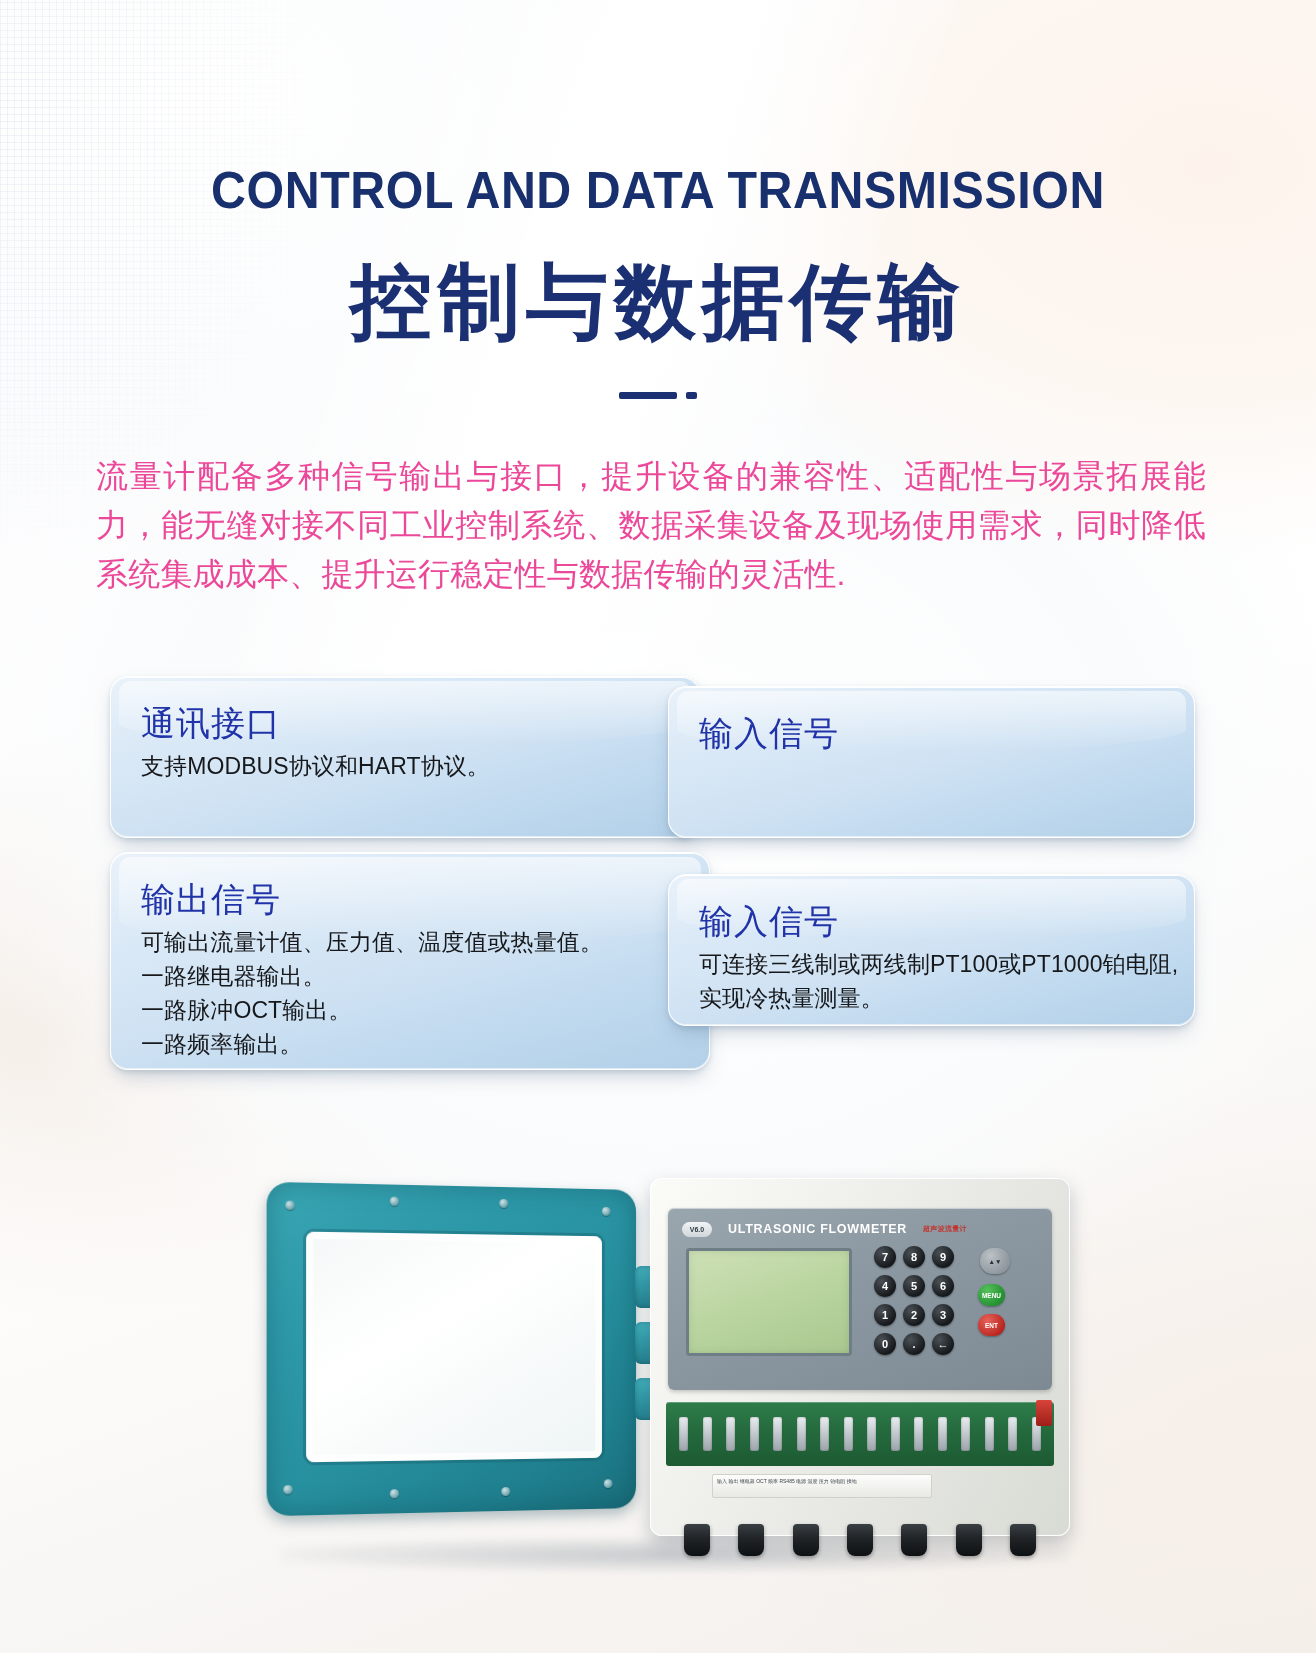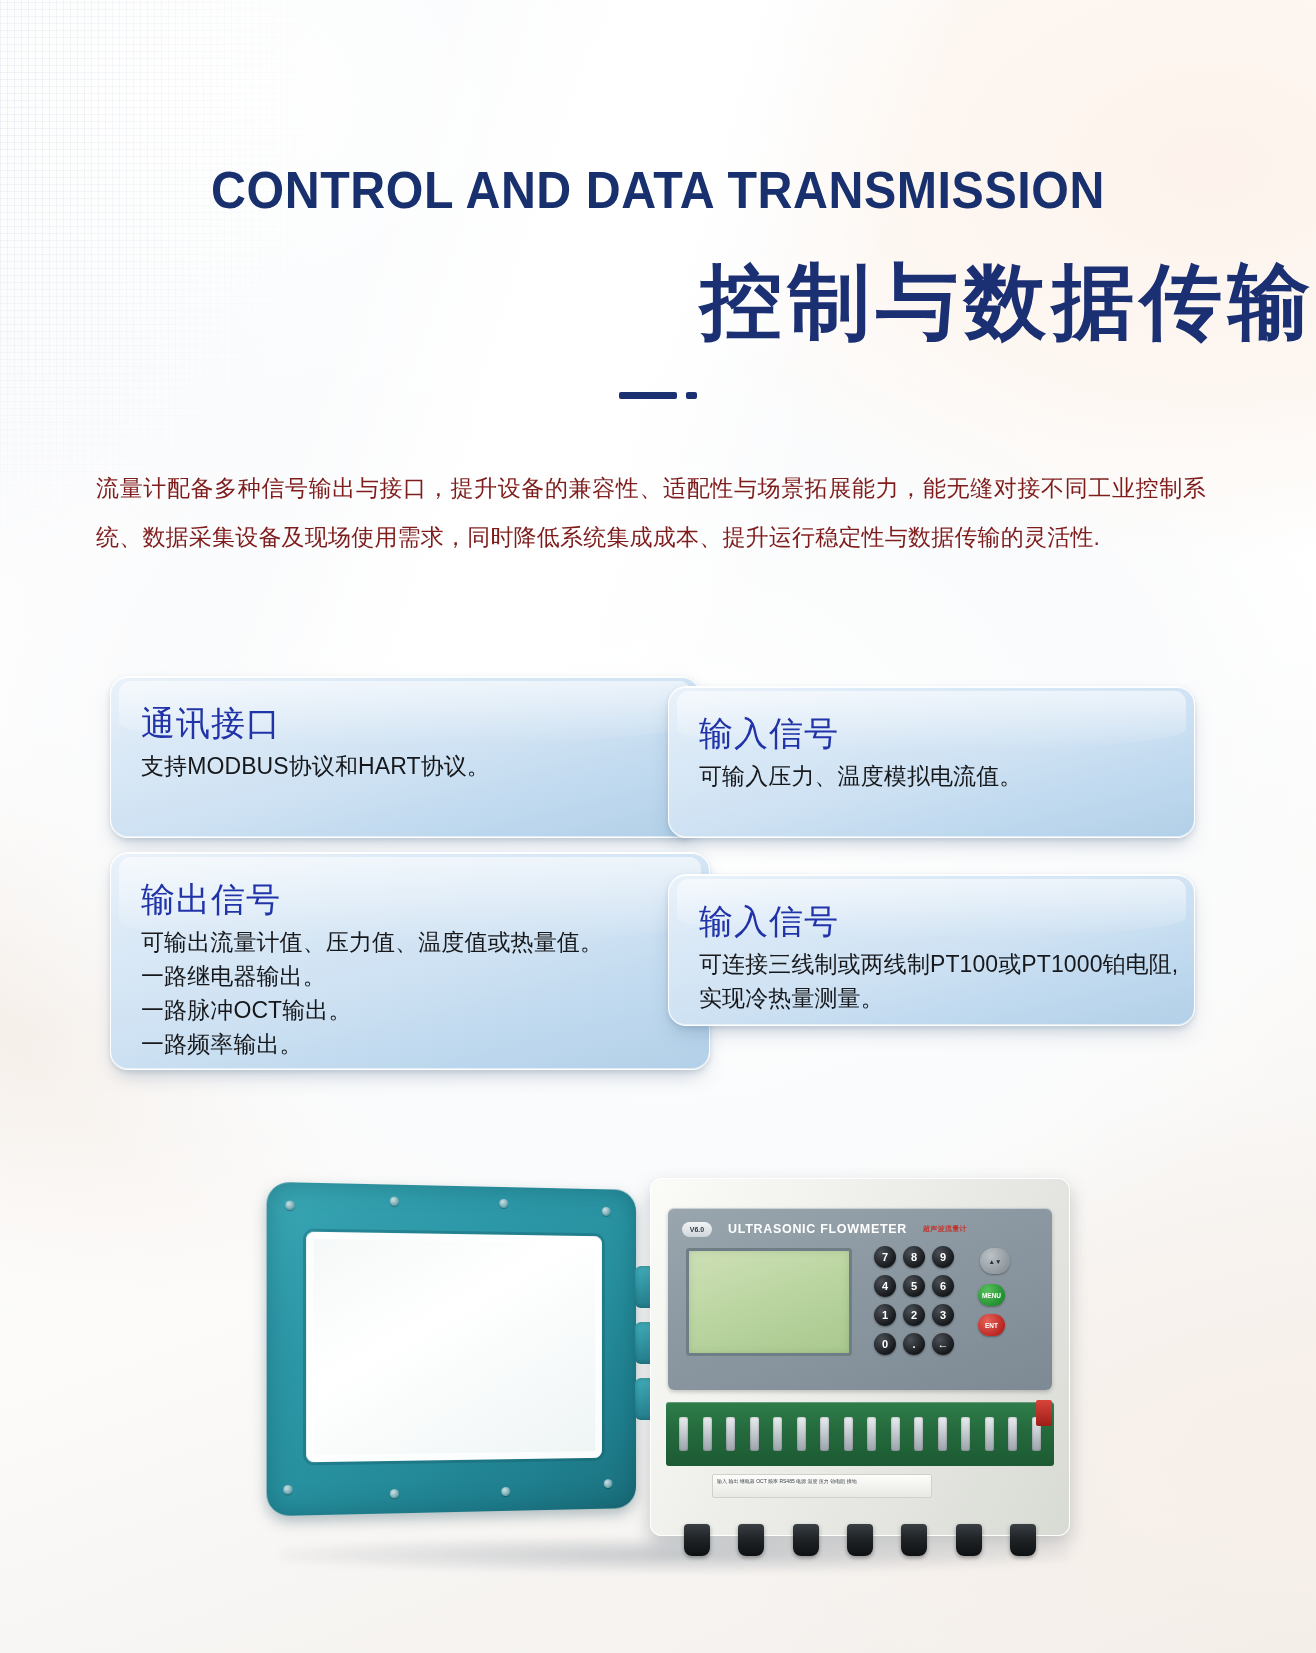--- a/index.html
+++ b/index.html
@@ -47,38 +47,38 @@
     text-align:center;
     font-size:52px; line-height:60px;
     font-weight:700;
     letter-spacing:.6px;
     color:#18306d;
     font-stretch:condensed;
     transform:scaleX(.93);
   }
   .cn-title{
     position:absolute; left:0; right:0; top:253px;
-    text-align:right;
+    text-align:center;
     font-size:82px; line-height:98px;
     font-weight:700;
     letter-spacing:6px;
     color:#1b2f73;
   }
   .divider{
     position:absolute; left:0; right:0; top:392px;
     display:flex; justify-content:center; align-items:center; gap:9px;
   }
   .divider .bar{ width:58px; height:7px; border-radius:2px; background:#1b2f73; }
   .divider .dot{ width:11px; height:7px; border-radius:2px; background:#1b2f73; }
 
   
   .intro{
-    position:absolute; left:96px; top:464px; width:1110px;
-    font-size:23px; line-height:49px;
-    color:#7f1d1d;
+    position:absolute; left:96px; top:452px; width:1110px;
+    font-size:32px; line-height:49px;
+    color:#ec4899;
     text-align:justify;
     letter-spacing:.2px;
   }
 
   
   .cards{
     position:absolute; left:0; top:676px; width:1316px;
   }
   .card{
     position:absolute;
@@ -261,21 +261,20 @@
 
   <div class="cards">
 
     <div class="card" id="card-0">
       <div class="card-title">通讯接口</div>
       <div class="card-line">支持MODBUS协议和HART协议。</div>
     </div>
 
     <div class="card" id="card-1">
       <div class="card-title">输入信号</div>
-      <div class="card-line">可输入压力、温度模拟电流值。</div>
     </div>
 
     <div class="card" id="card-2">
       <div class="card-title">输出信号</div>
       <div class="card-line">可输出流量计值、压力值、温度值或热量值。</div>
       <div class="card-line">一路继电器输出。</div>
       <div class="card-line">一路脉冲OCT输出。</div>
       <div class="card-line">一路频率输出。</div>
     </div>
 

